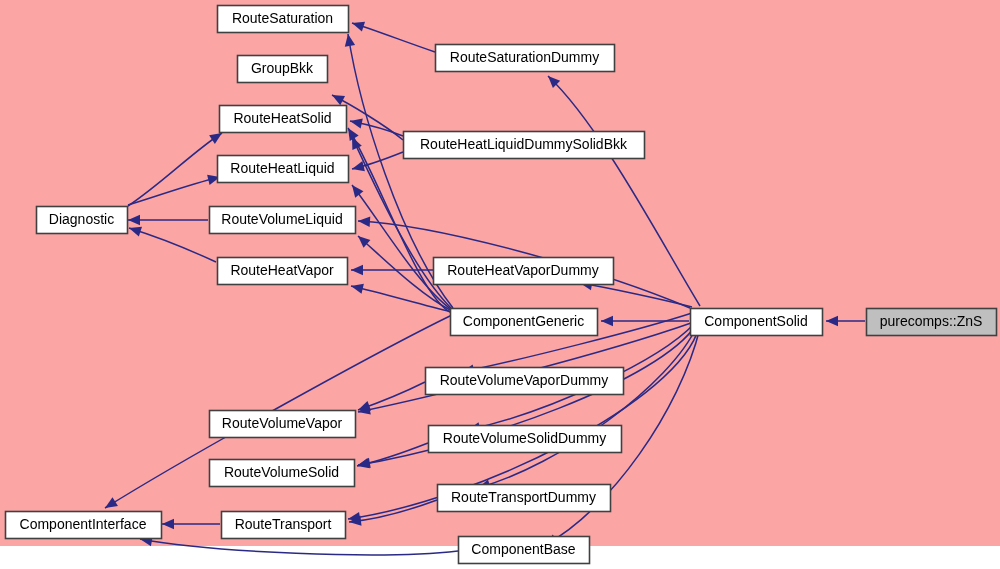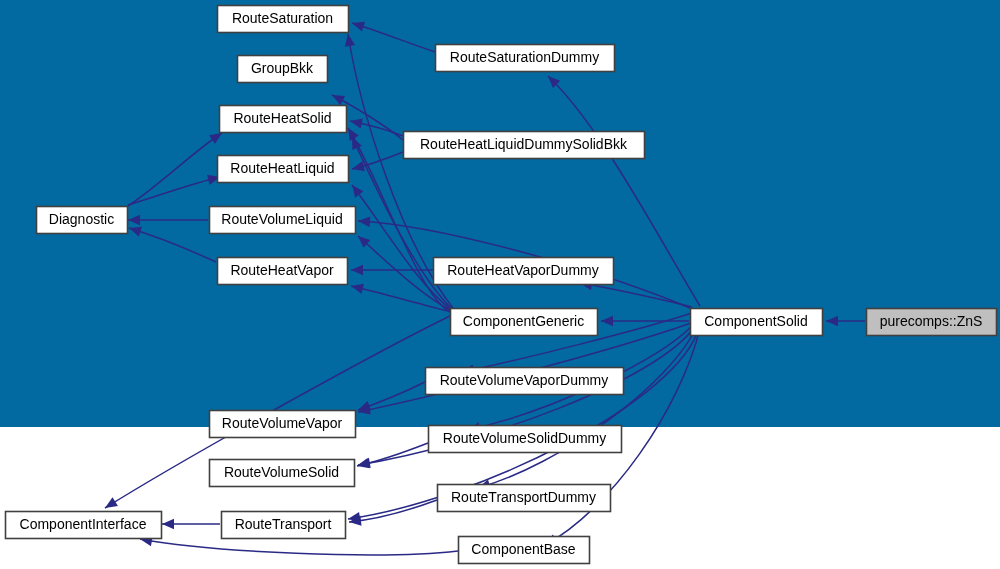--- a/index.html
+++ b/index.html
@@ -9,22 +9,22 @@
   }
   body {
     width: 1000px;
     height: 569px;
     font-family: "Liberation Sans", "DejaVu Sans", sans-serif;
     overflow: hidden;
   }
   #diagram-root {
     position: relative;
     width: 1000px;
-    height: 427px;
-    background: #0369a1;
+    height: 546px;
+    background: #fca5a5;
   }
   svg#graph {
     display: block;
     width: 1000px;
     height: 569px;
   }
   .node-box {
     fill: #ffffff;
     stroke: #404040;
     stroke-width: 1.6;

